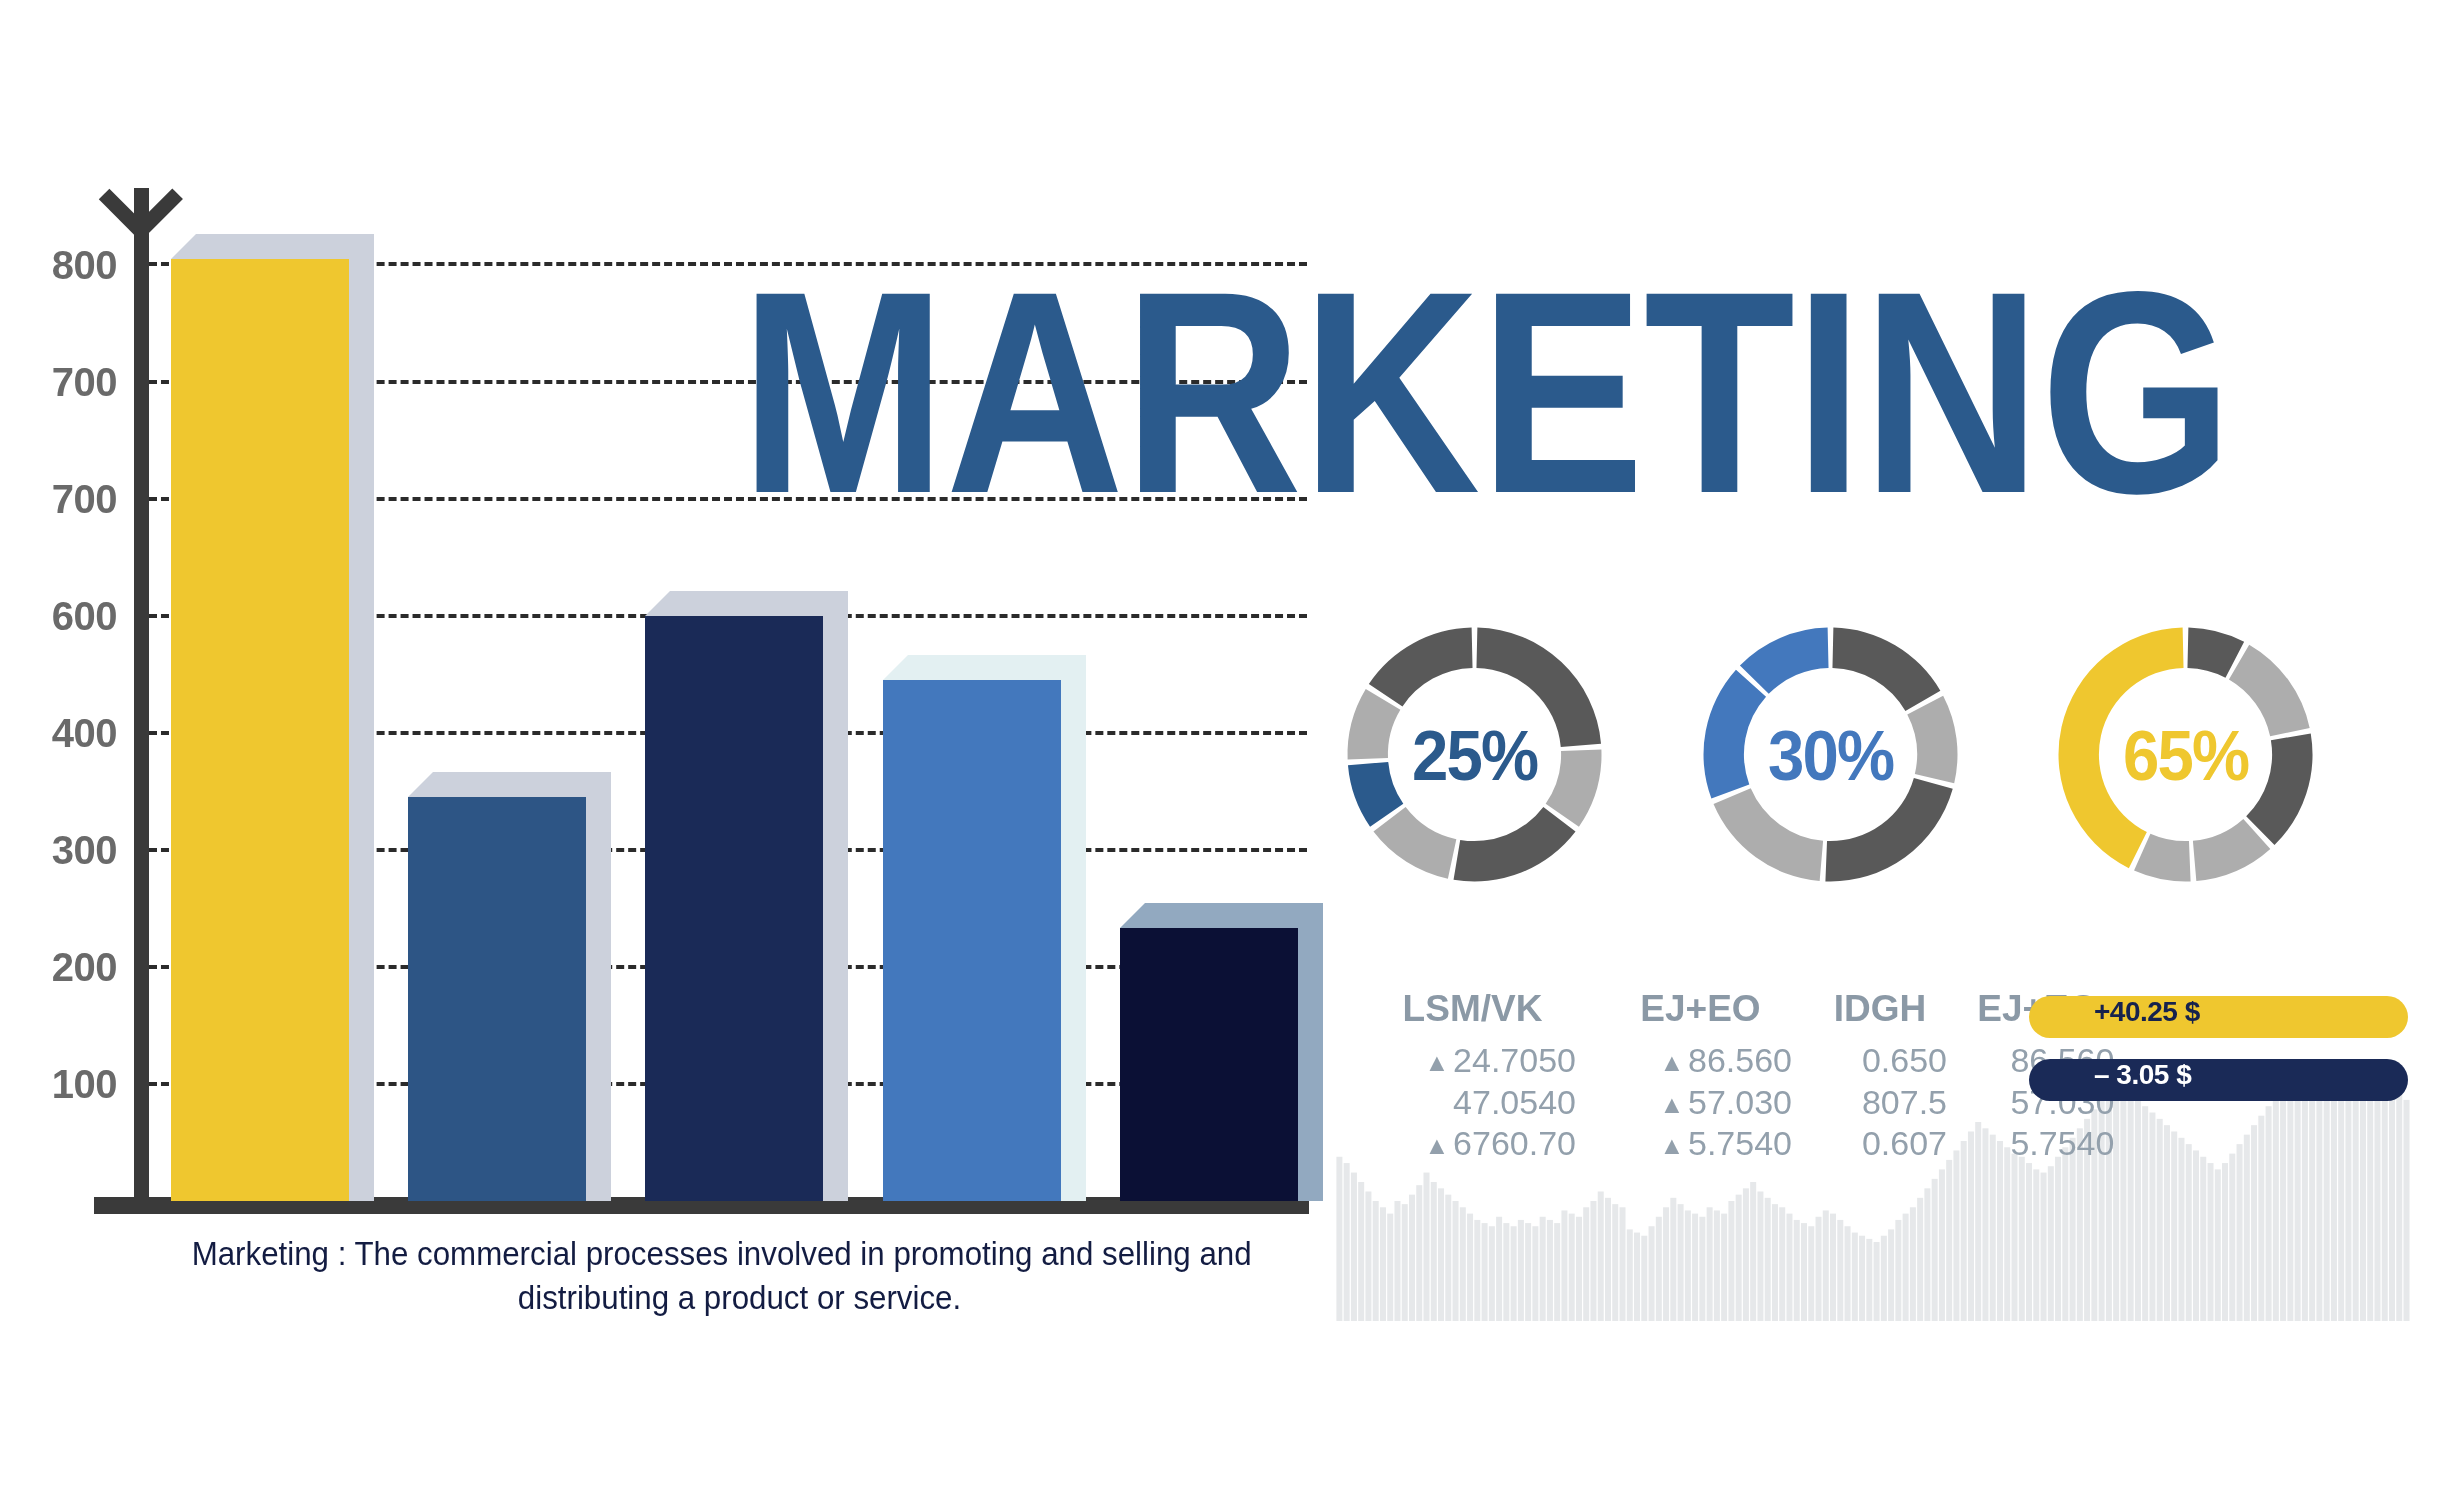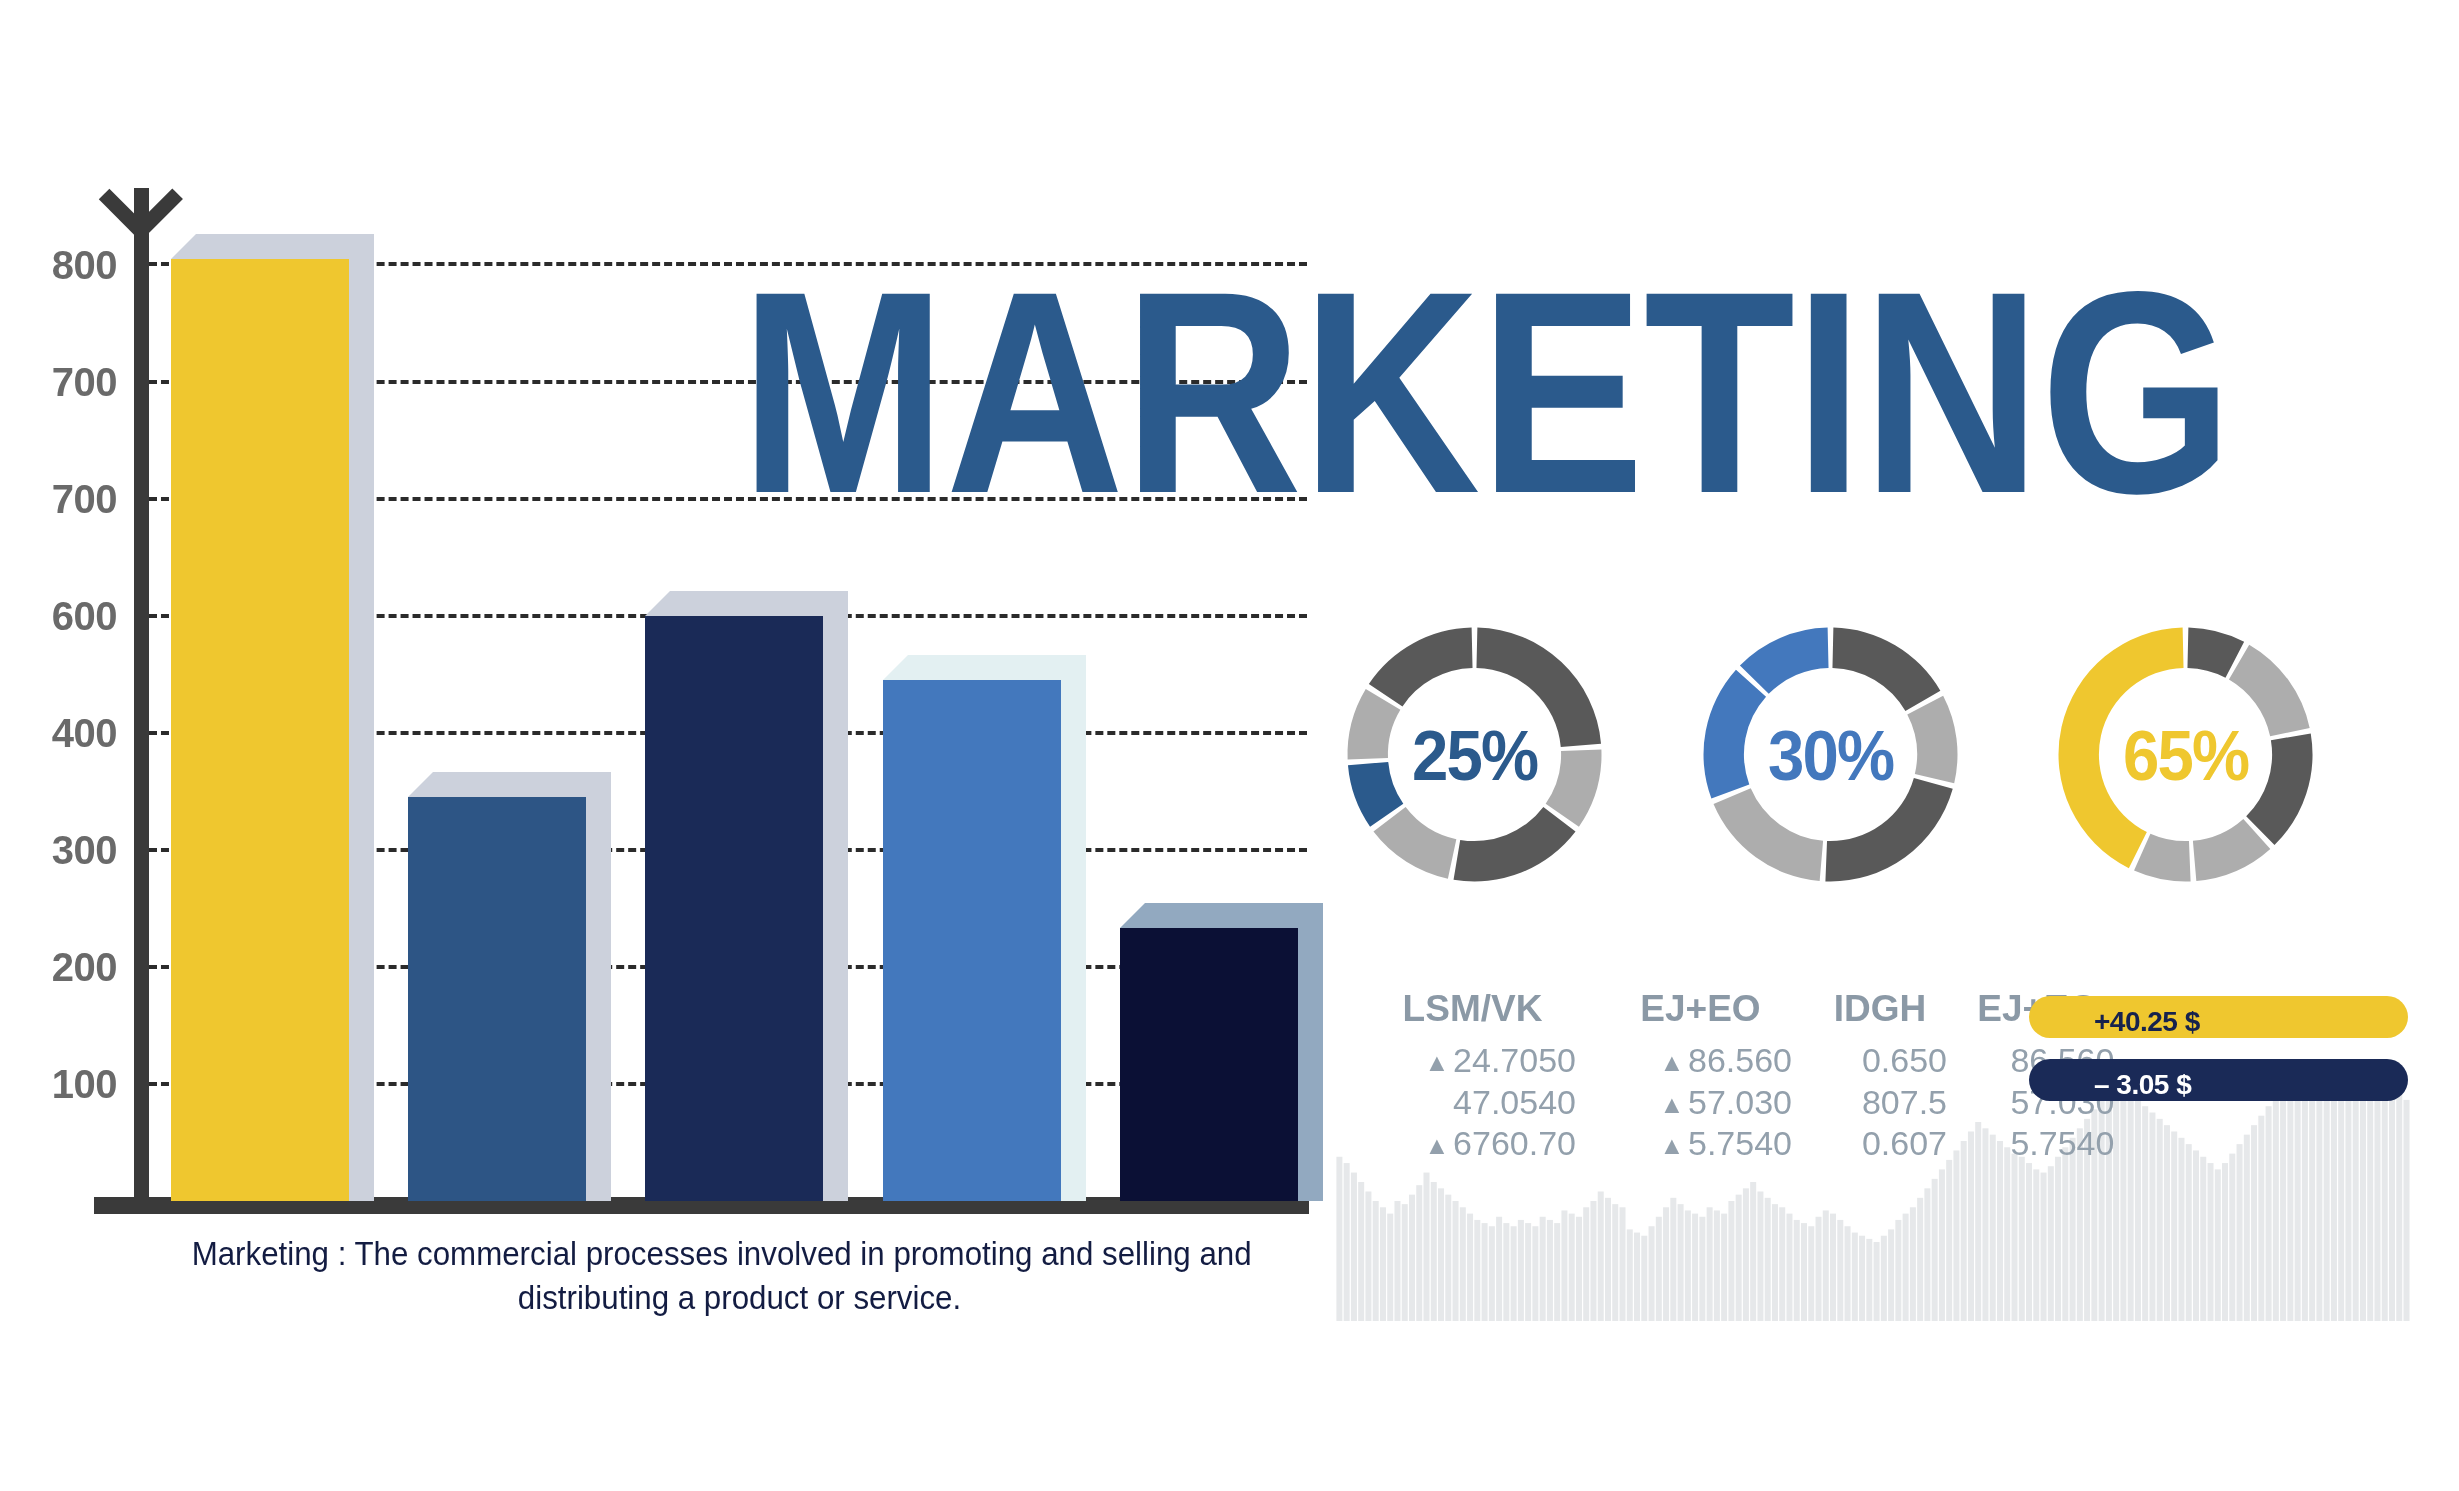--- a/index.html
+++ b/index.html
@@ -96,21 +96,21 @@
   .stat-cell{
     font-size:34px;color:#93a0ac;line-height:1.22;
     text-align:right;white-space:nowrap;
   }
   .tri{font-size:25px;vertical-align:1px;margin-right:3.8px;color:#93a0ac;}
   .tri.hidden{visibility:hidden;}
 
   
   .badge{
     position:absolute;height:42px;width:379px;border-radius:21px;
-    display:flex;align-items:flex-end;padding-left:65px;box-sizing:border-box;
+    display:flex;align-items:flex-start;padding-left:65px;box-sizing:border-box;
     font-size:28px;font-weight:bold;letter-spacing:-0.5px;
   }
 
   
   #sparkline{
     position:absolute;left:1335px;top:1062px;width:1076px;height:259px;
   }
   #sparkline svg{display:block;}
 </style>
 </head>

